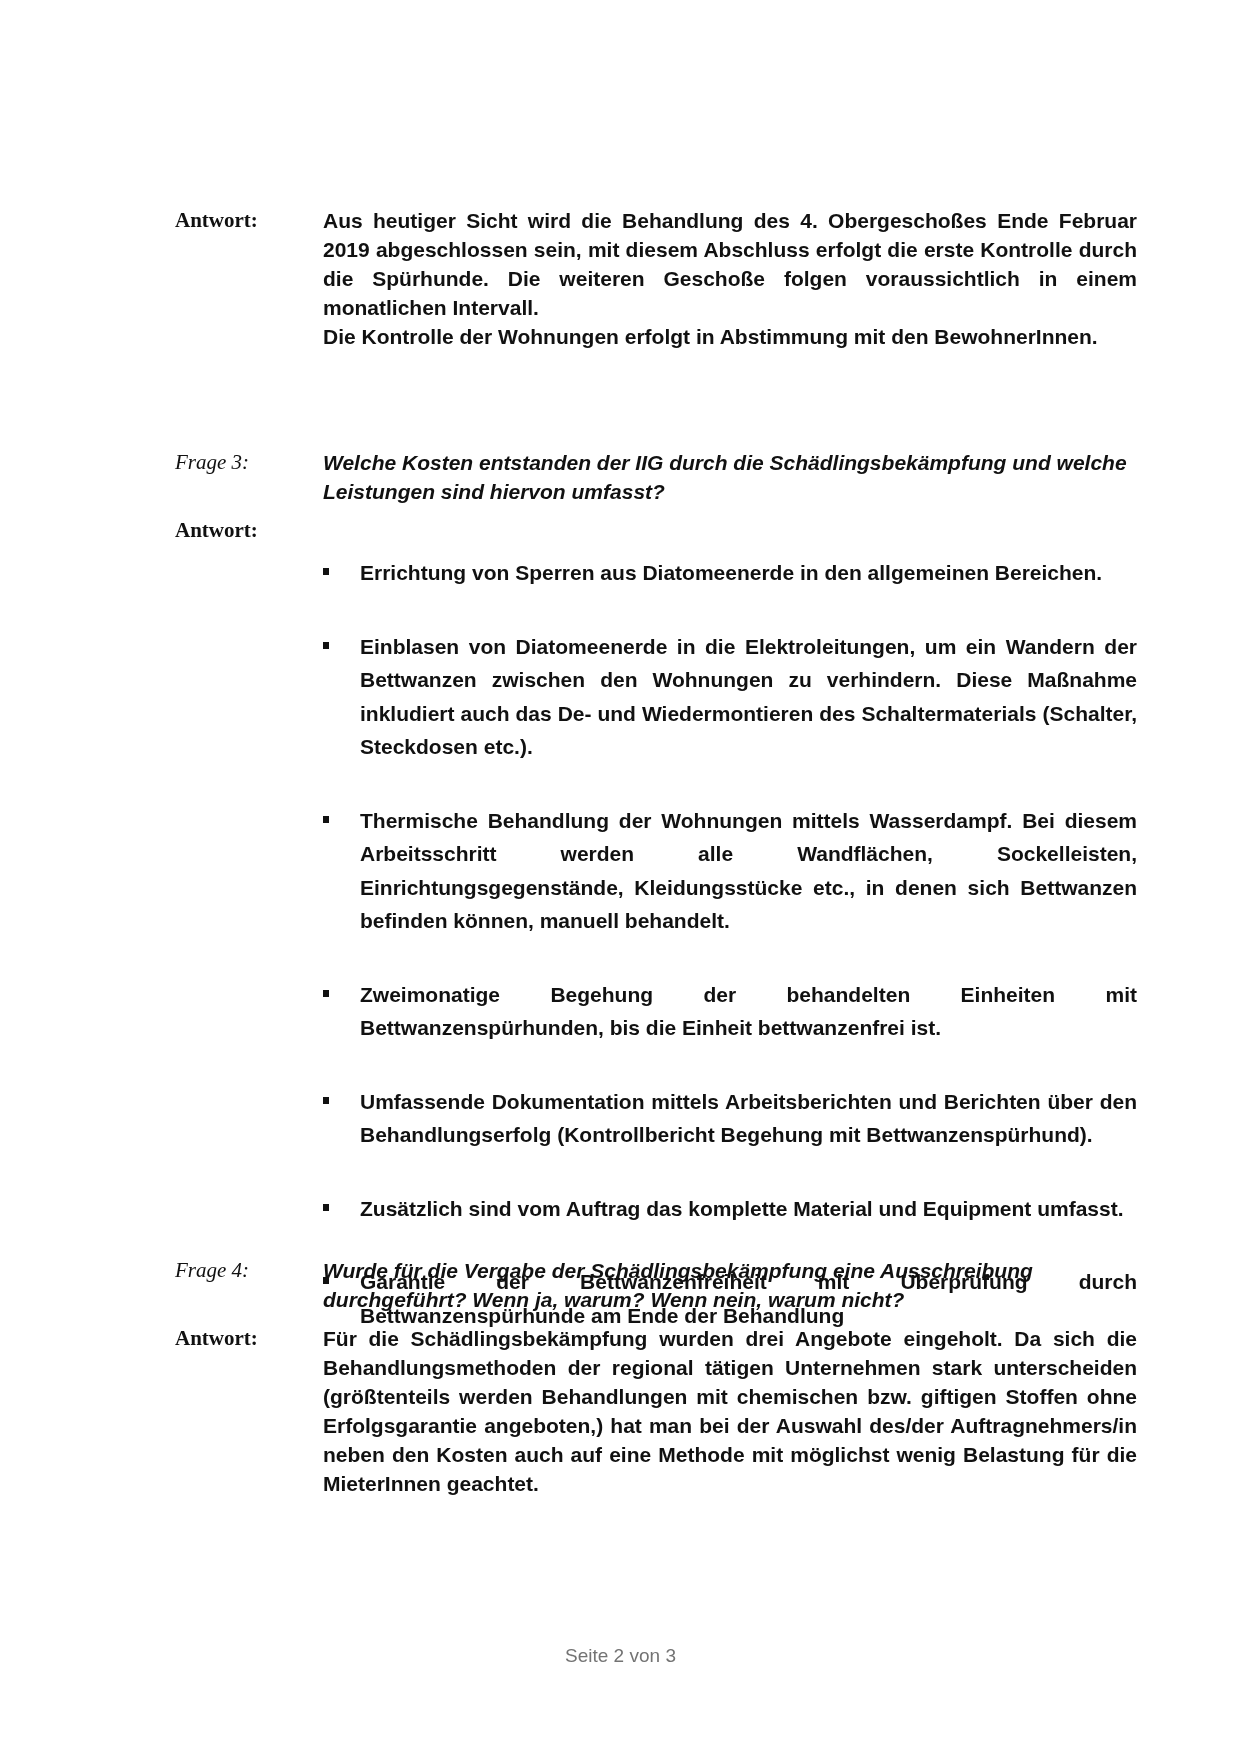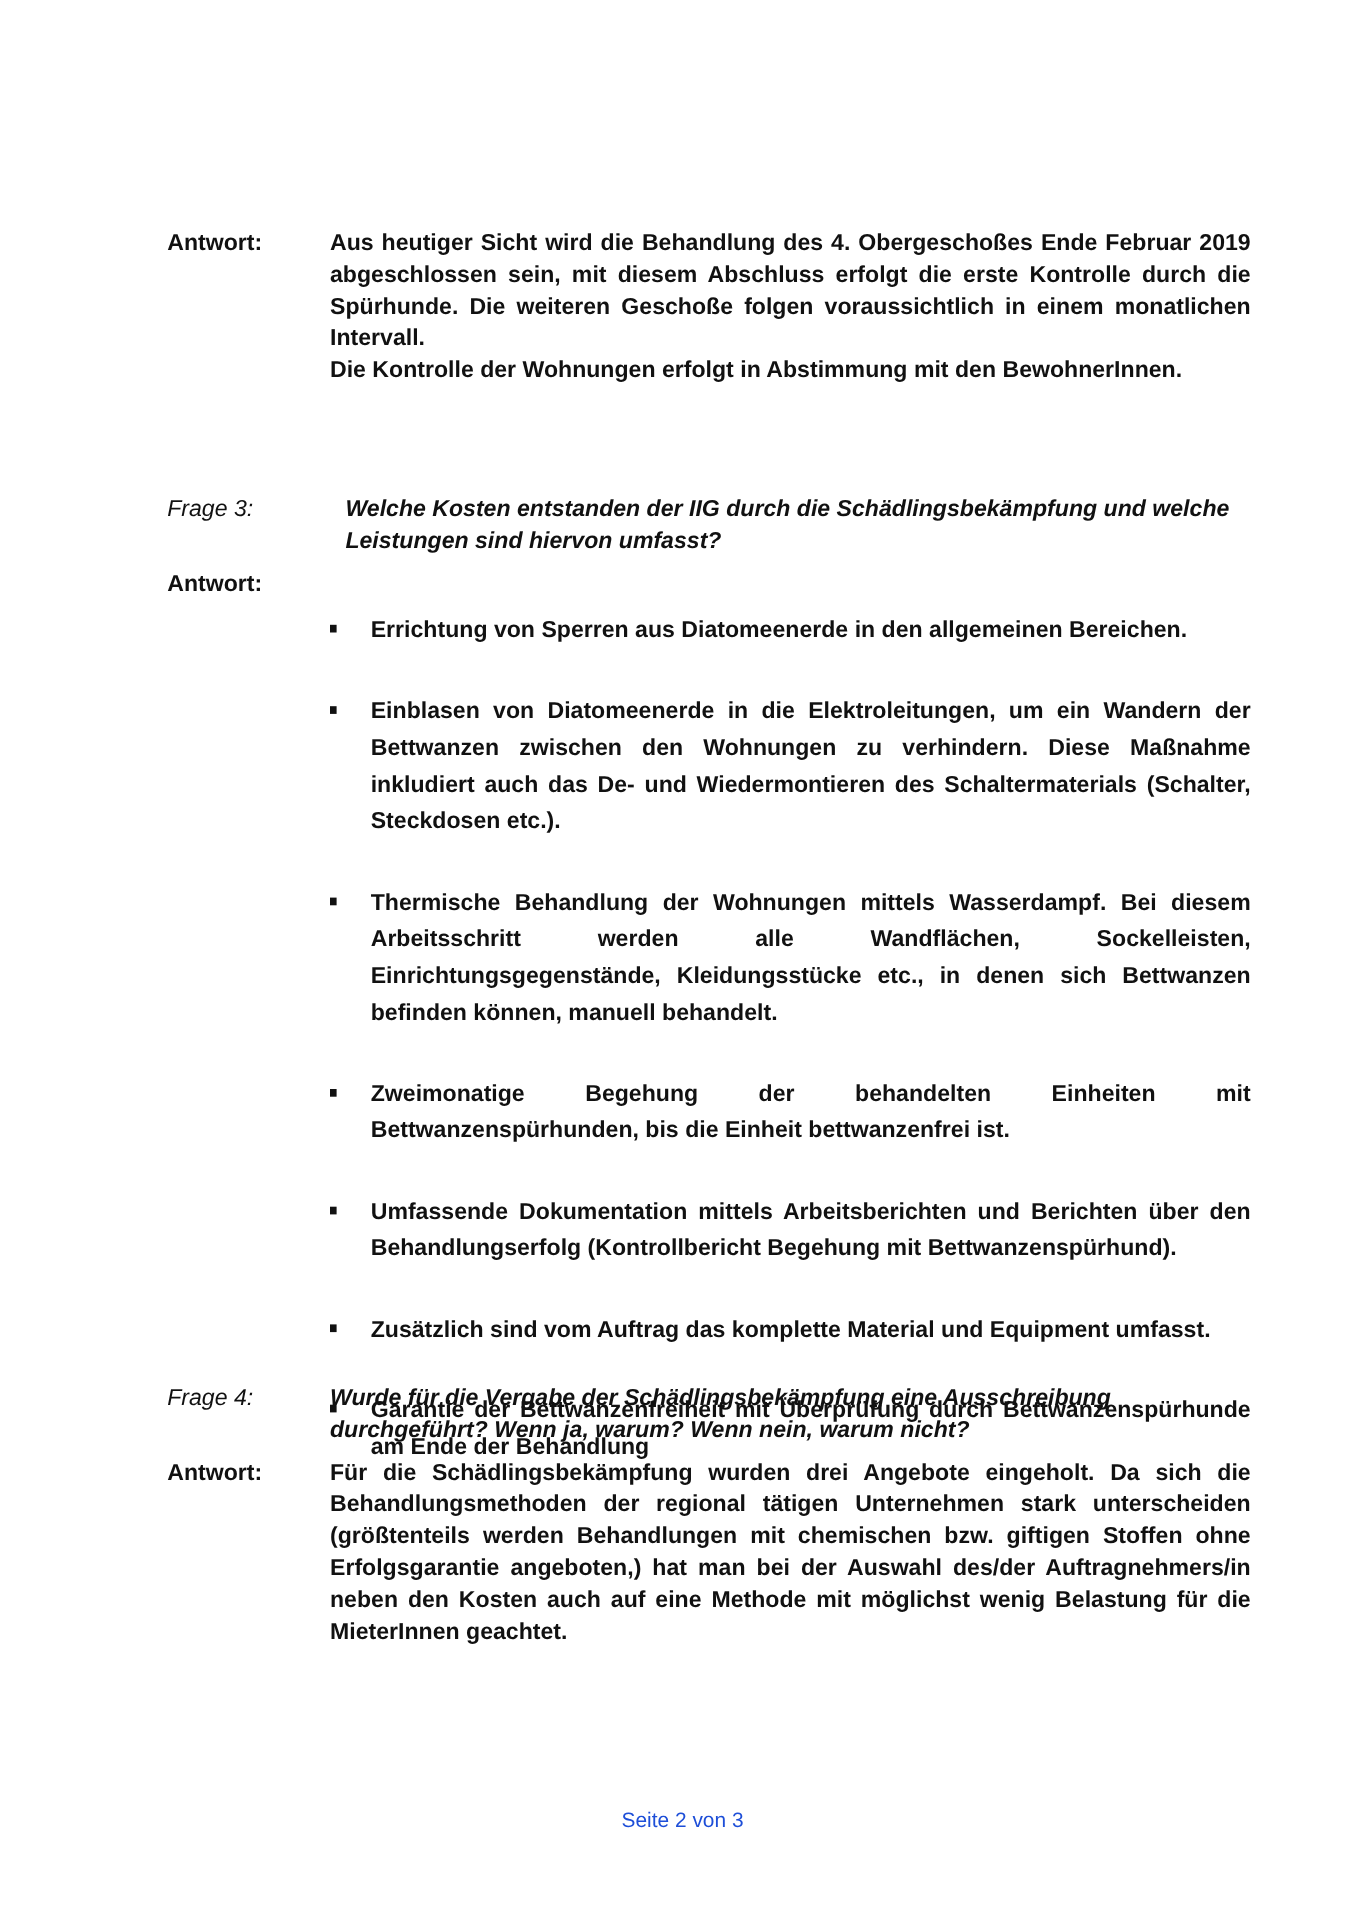--- a/index.html
+++ b/index.html
@@ -1,46 +1,46 @@
 <!DOCTYPE html>
 <html><head>
   <meta charset="utf-8">
   <style>
     html, body { margin: 0; padding: 0; background: #ffffff; }
     body { width: 1241px; height: 1755px; position: relative; overflow: hidden; color: #111; }
     .page { position: absolute; left: 0; top: 0; width: 1241px; height: 1755px; }
     .row { position: absolute; left: 152px; width: 985px; display: flex; }
-    .label { width: 148px; flex: 0 0 148px; font-family: Liberation Sans, sans-serif; font-size: 21px; line-height: 29px; }
+    .label { width: 148px; flex: 0 0 148px; font-family: Liberation Serif, serif; font-size: 21px; line-height: 29px; margin-left: 23px; }
     .label.bold { font-weight: bold; }
     .label.italic { font-style: italic; }
     .content { flex: 1 1 auto; font-family: "Liberation Sans", sans-serif; font-size: 21px; line-height: 29px; font-weight: bold; }
     .content.bold { font-weight: bold; text-align: justify; }
     .content.italic { font-style: italic; }
     .para { margin: 0; }
     .para + .para { }
     .para.tight { margin-top: 0; }
     ul.bullets { list-style: none; margin: 2px 0 0 0; padding: 0; }
     ul.bullets li { position: relative; padding-left: 37px; line-height: 33.5px; text-align: justify; margin-top: 40px; }
     ul.bullets li .bullet { position: absolute; left: 0; top: 12px; width: 6px; height: 7px; background: #111; }
-    .footer { position: absolute; top: 1645px; left: 0; width: 1241px; text-align: center; font-family: "Liberation Sans", sans-serif; font-size: 19px; color: #1d4ed8; }
+    .footer { position: absolute; top: 1645px; left: 0; width: 1241px; text-align: center; font-family: "Liberation Sans", sans-serif; font-size: 19px; color: #737373; }
   </style>
 </head>
 <body>
 
 <div class="page">
 
   <div class="row" style="top:206px;">
     <div class="label bold">Antwort:</div>
     <div class="content bold">
       <p class="para">Aus heutiger Sicht wird die Behandlung des 4. Obergeschoßes Ende Februar 2019 abgeschlossen sein, mit diesem Abschluss erfolgt die erste Kontrolle durch die Spürhunde. Die weiteren Geschoße folgen voraussichtlich in einem monatlichen Intervall.</p>
       <p class="para tight">Die Kontrolle der Wohnungen erfolgt in Abstimmung mit den BewohnerInnen.</p>
     </div>
   </div>
 
-  <div class="row" style="top:448px;gap:14px;">
+  <div class="row" style="top:448px;">
     <div class="label italic">Frage 3:</div>
     <div class="content italic">Welche Kosten entstanden der IIG durch die Schädlingsbekämpfung und welche Leistungen sind hiervon umfasst?</div>
   </div>
 
   <div class="row" style="top:516px;">
     <div class="label bold">Antwort:</div>
     <div class="content bold">
       <ul class="bullets">
         <li><span class="bullet"></span><span>Errichtung von Sperren aus Diatomeenerde in den allgemeinen Bereichen.</span></li>
         <li><span class="bullet"></span><span>Einblasen von Diatomeenerde in die Elektroleitungen, um ein Wandern der Bettwanzen zwischen den Wohnungen zu verhindern. Diese Maßnahme inkludiert auch das De- und Wiedermontieren des Schaltermaterials (Schalter, Steckdosen etc.).</span></li>

